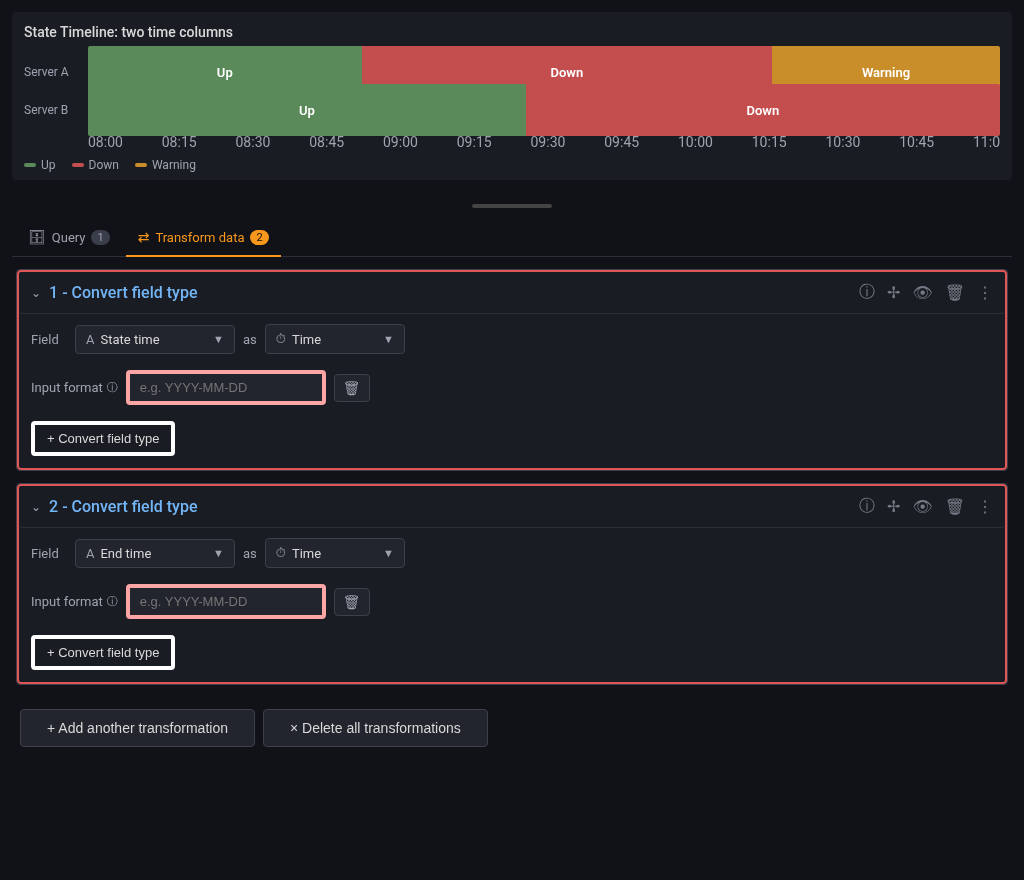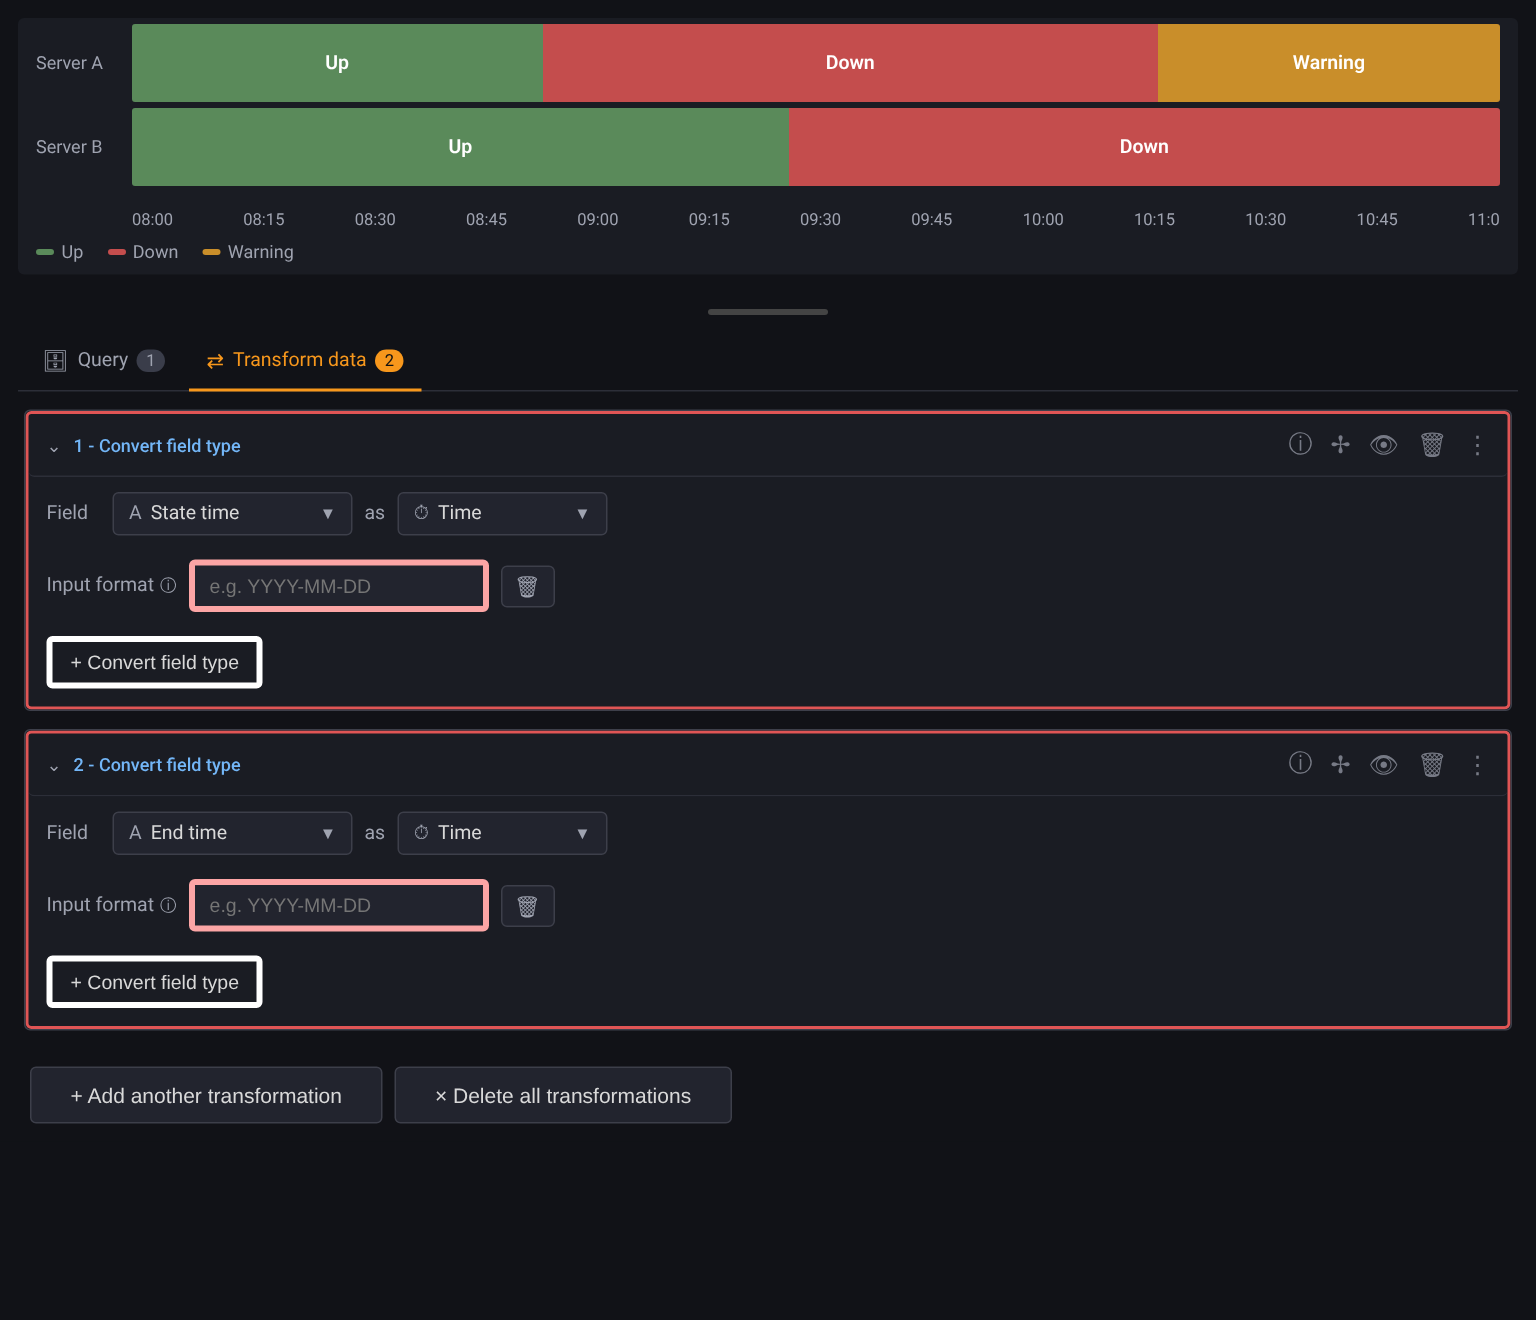--- a/index.html
+++ b/index.html
@@ -33,21 +33,21 @@
     }
 
     .chart-area {
       position: relative;
       padding-left: 64px;
     }
 
     .timeline-row {
       display: flex;
       align-items: center;
-      margin-bottom: 20px;
+      margin-bottom: 2px;
       height: 36px;
     }
 
     .row-label {
       position: absolute;
       left: 0;
       width: 60px;
       text-align: left;
       font-size: 12px;
       color: #9fa3b0;
@@ -80,21 +80,21 @@
     .server-a .bar-warning { flex: 25; }
 
     
     .server-b .bar-up { flex: 48; }
     .server-b .bar-down { flex: 52; }
 
     .time-axis {
       display: flex;
       justify-content: space-between;
       padding-top: 4px;
-      font-size: 11px;
+      font-size: 14px;
       color: #9fa3b0;
     }
 
     .legend {
       display: flex;
       gap: 16px;
       margin-top: 8px;
       font-size: 12px;
       color: #9fa3b0;
     }
@@ -202,21 +202,21 @@
       gap: 8px;
     }
 
     .chevron-icon {
       color: #9fa3b0;
       font-size: 12px;
       cursor: pointer;
     }
 
     .transform-title {
-      font-size: 12px;
+      font-size: 16px;
       font-weight: 500;
     }
 
     .transform-title-1 { color: #73b6f7; }
     .transform-title-2 { color: #73b6f7; }
 
     .transform-actions {
       display: flex;
       align-items: center;
       gap: 12px;
@@ -397,20 +397,21 @@
       border: 2px solid #e05555;
       border-radius: 4px;
     }
   </style>
 </head>
 <body>
 
 <div class="main-container">
 
   <div class="chart-panel">
+    <div class="chart-title">State Timeline: two time columns</div>
 
     <div class="chart-area">
 
       <div class="timeline-row">
         <span class="row-label">Server A</span>
         <div class="timeline-bars server-a">
           <div class="bar-segment bar-up">Up</div>
           <div class="bar-segment bar-down">Down</div>
           <div class="bar-segment bar-warning">Warning</div>
         </div>

